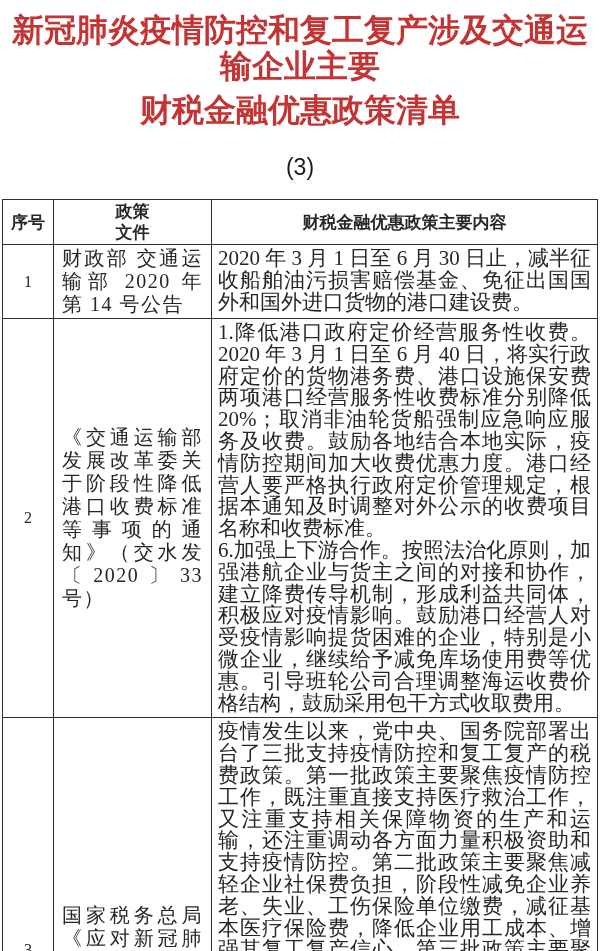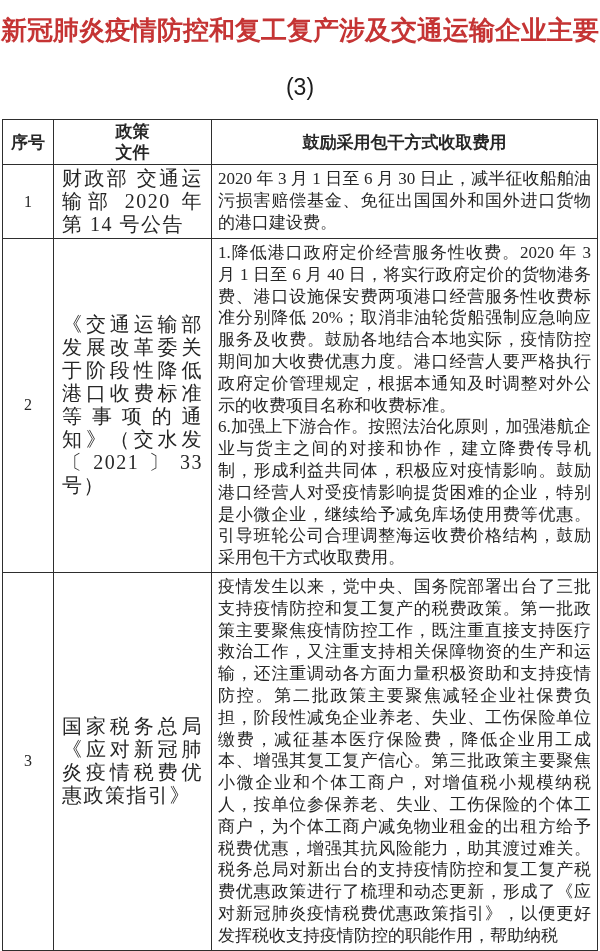--- a/index.html
+++ b/index.html
@@ -3,21 +3,21 @@
 <meta charset="utf-8">
 <style>
   html,body{margin:0;padding:0;}
   body{
     width:600px;height:951px;overflow:hidden;background:#ffffff;
     color:#262626;font-family:"Liberation Serif","DejaVu Serif",serif;
   }
   .doc-title{
     margin:0;padding-top:12px;text-align:center;
     font-family:"Liberation Sans","DejaVu Sans",sans-serif;
-    font-size:26px;font-weight:700;color:#c53434;line-height:36px;
+    font-size:32px;font-weight:700;color:#c53434;line-height:36px;
   }
   .doc-title .t2{margin-top:8px;}
   .part-number{
     margin-top:24px;text-align:center;font-size:23px;line-height:30px;
     color:#1c1c1c;font-family:"Liberation Sans","DejaVu Sans",sans-serif;font-weight:400;
   }
   table.policy-table{
     border-collapse:collapse;table-layout:fixed;
     width:596px;margin:17px 0 0 2px;
   }
@@ -26,62 +26,63 @@
     height:44px;font-size:17px;font-weight:700;text-align:center;
     vertical-align:middle;line-height:21px;padding:0 2px;
   }
   td.idx-cell{text-align:center;vertical-align:middle;font-size:16px;}
   td.policy-cell{
     vertical-align:middle;text-align:justify;text-justify:inter-character;
     padding:2px 8px;font-size:20px;line-height:23px;letter-spacing:1.5px;
   }
   td.content-cell{
     vertical-align:top;text-align:justify;text-justify:inter-character;
-    padding:3px 6px;font-size:17px;line-height:21.8px;
+    padding:3px 6px;font-size:21px;line-height:21.8px;
   }
   td.content-cell p{margin:0;}
   tr.row-1{height:70px;}
   tr.row-2{height:322px;}
 </style>
 </head>
 <body>
 
 <h1 class="doc-title">
   <div class="t1">新冠肺炎疫情防控和复工复产涉及交通运输企业主要</div>
+  <div class="t2">财税金融优惠政策清单</div>
 </h1>
 
 <div class="part-number">(3)</div>
 
 <table class="policy-table">
   <colgroup>
     <col style="width:51px">
     <col style="width:158px">
     <col>
   </colgroup>
   <thead>
     <tr>
       <th>序号</th>
       <th>
         <div>政策</div>
         <div>文件</div>
       </th>
-      <th>鼓励采用包干方式收取费用</th>
+      <th>财税金融优惠政策主要内容</th>
     </tr>
   </thead>
   <tbody>
     <tr class="row-1">
       <td class="idx-cell">1</td>
       <td class="policy-cell">财政部 交通运输部 2020 年第 14 号公告</td>
       <td class="content-cell">
         <p>2020 年 3 月 1 日至 6 月 30 日止，减半征收船舶油污损害赔偿基金、免征出国国外和国外进口货物的港口建设费。</p>
       </td>
     </tr>
     <tr class="row-2">
       <td class="idx-cell">2</td>
-      <td class="policy-cell">《交通运输部 发展改革委关于阶段性降低港口收费标准等事项的通知》（交水发〔2021〕33 号）</td>
+      <td class="policy-cell">《交通运输部 发展改革委关于阶段性降低港口收费标准等事项的通知》（交水发〔2020〕33 号）</td>
       <td class="content-cell">
         <p>1.降低港口政府定价经营服务性收费。2020 年 3 月 1 日至 6 月 40 日，将实行政府定价的货物港务费、港口设施保安费两项港口经营服务性收费标准分别降低 20%；取消非油轮货船强制应急响应服务及收费。鼓励各地结合本地实际，疫情防控期间加大收费优惠力度。港口经营人要严格执行政府定价管理规定，根据本通知及时调整对外公示的收费项目名称和收费标准。</p>
         <p>6.加强上下游合作。按照法治化原则，加强港航企业与货主之间的对接和协作，建立降费传导机制，形成利益共同体，积极应对疫情影响。鼓励港口经营人对受疫情影响提货困难的企业，特别是小微企业，继续给予减免库场使用费等优惠。引导班轮公司合理调整海运收费价格结构，鼓励采用包干方式收取费用。</p>
       </td>
     </tr>
     <tr class="row-3">
       <td class="idx-cell">3</td>
       <td class="policy-cell">国家税务总局《应对新冠肺炎疫情税费优惠政策指引》</td>
       <td class="content-cell">
         <p>疫情发生以来，党中央、国务院部署出台了三批支持疫情防控和复工复产的税费政策。第一批政策主要聚焦疫情防控工作，既注重直接支持医疗救治工作，又注重支持相关保障物资的生产和运输，还注重调动各方面力量积极资助和支持疫情防控。第二批政策主要聚焦减轻企业社保费负担，阶段性减免企业养老、失业、工伤保险单位缴费，减征基本医疗保险费，降低企业用工成本、增强其复工复产信心。第三批政策主要聚焦小微企业和个体工商户，对增值税小规模纳税人，按单位参保养老、失业、工伤保险的个体工商户，为个体工商户减免物业租金的出租方给予税费优惠，增强其抗风险能力，助其渡过难关。税务总局对新出台的支持疫情防控和复工复产税费优惠政策进行了梳理和动态更新，形成了《应对新冠肺炎疫情税费优惠政策指引》，以便更好发挥税收支持疫情防控的职能作用，帮助纳税</p>

